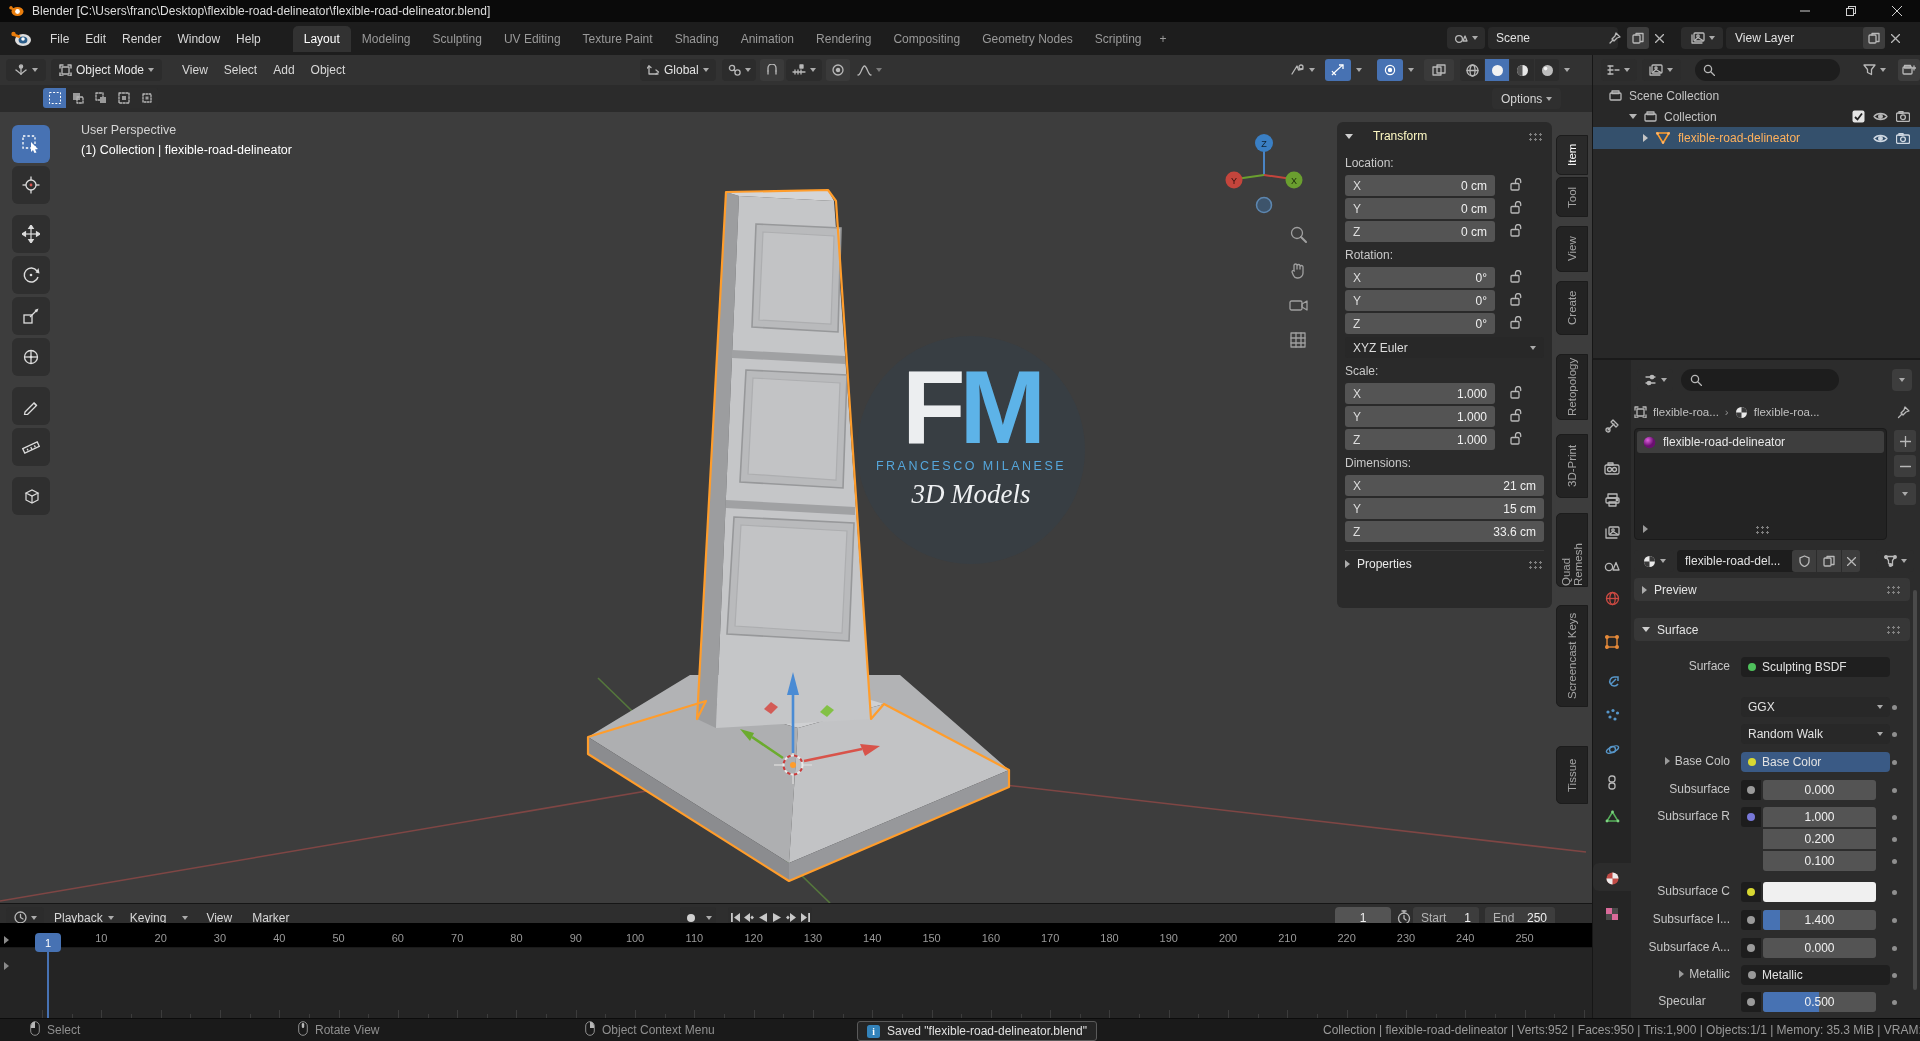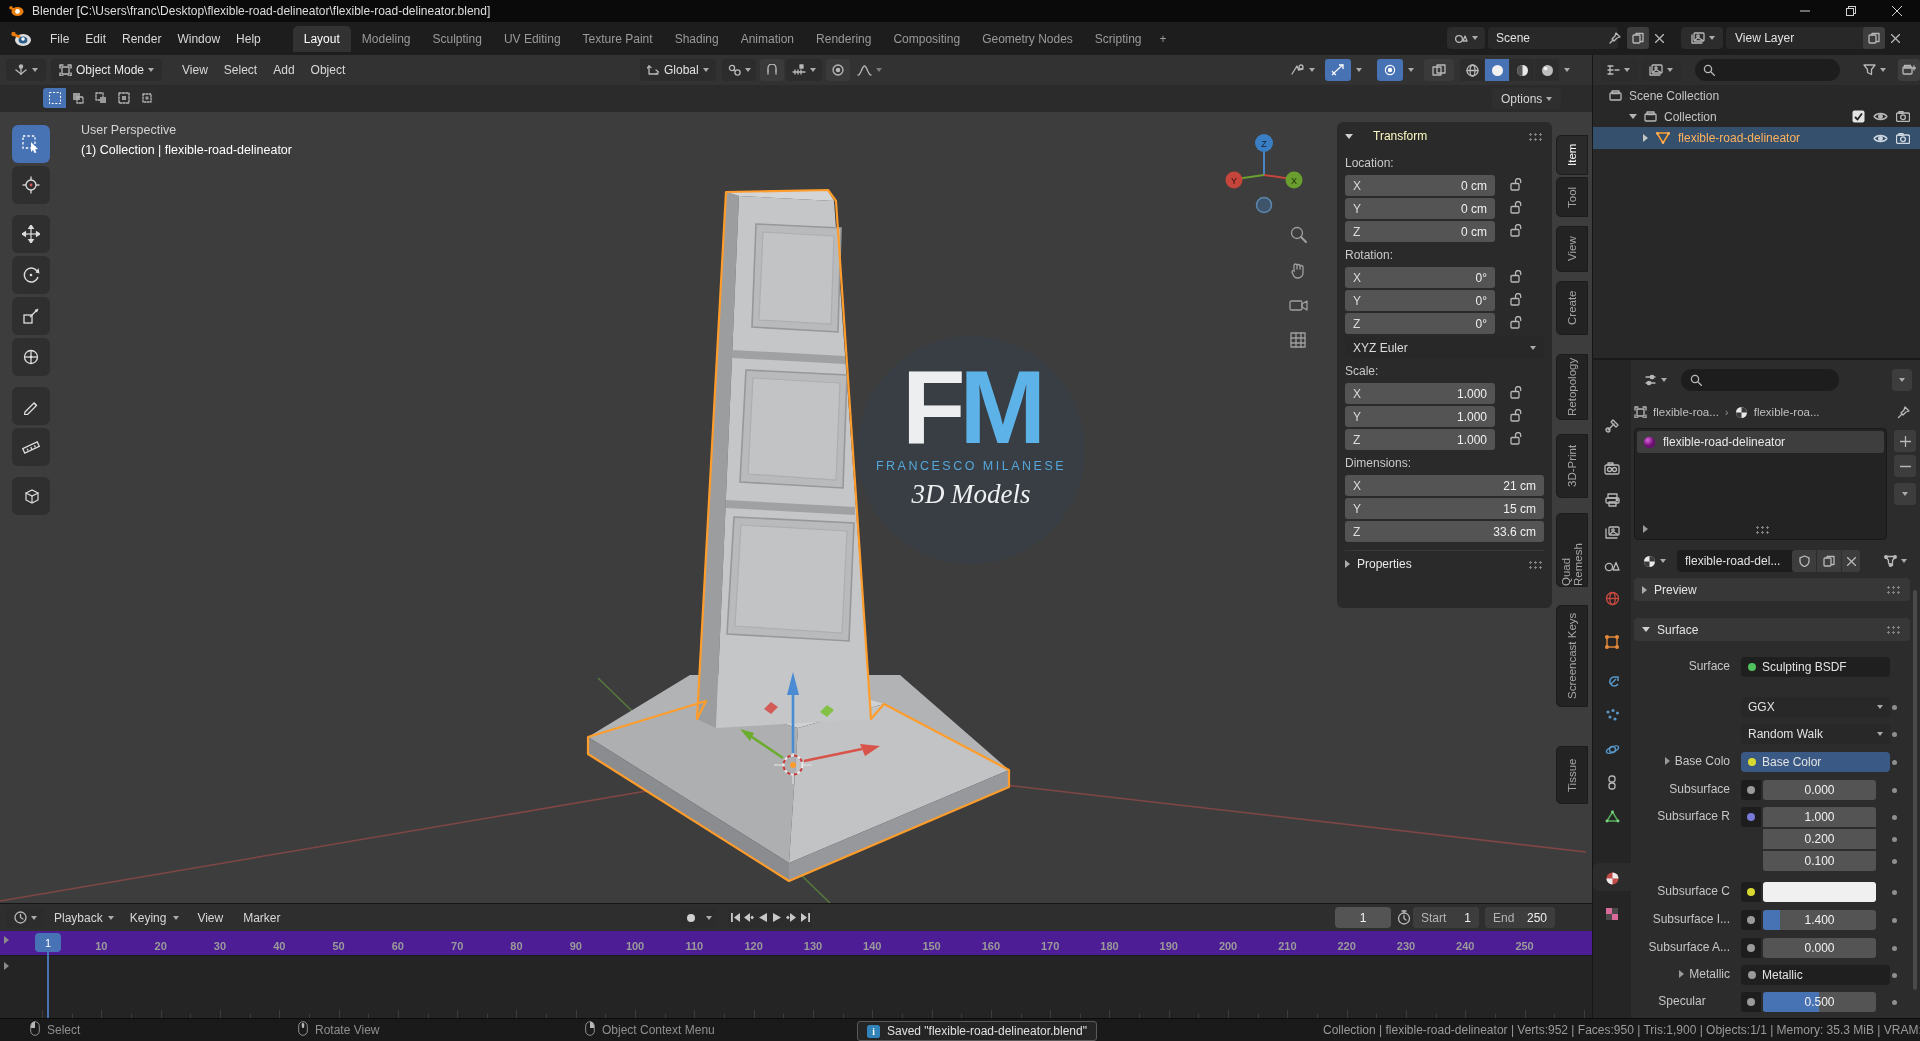--- a/index.html
+++ b/index.html
@@ -1086,21 +1086,21 @@
         <svg class="ic" width="13" height="13">
             <circle cx="6.5" cy="6.5" r="5.5"></circle>
             <path d="M6.5 3.5 V6.5 L9 8"></path>
           </svg>
           <span class="cdown"></span>
       </span>
       <span class="row" style="margin-left:10px;gap:5px;">
           <span>Playback</span>
           <span class="cdown"></span>
         </span>
-      <span class="row" style="margin-left:16px;gap:7px;">
+      <span class="row" style="margin-left:16px;gap:16px;">
           <span>Keying</span>
           <span class="cdown"></span>
         </span>
       <span class="menu-item" style="margin-left:10px;">View</span>
       <span class="menu-item" style="margin-left:4px;">Marker</span>
 
       <span class="abs row" style="left:680px;top:3px;">
         <span class="seg" style="width:22px;height:21px;border-radius:3px 0 0 3px;">
             <span style="width:8px;height:8px;border-radius:50%;background:#d0d0d0;"></span>
           </span>
@@ -1155,21 +1155,21 @@
           </svg></span>
       <span class="abs row" style="left:1413px;top:3px;width:66px;height:21px;background:#3d3d3d;border-radius:3px;padding:0 8px;box-sizing:border-box;">
         <span style="color:#b5b5b5;">Start</span>
           <span style="margin-left:auto;color:#f0f0f0;">1</span>
       </span>
       <span class="abs row" style="left:1485px;top:3px;width:70px;height:21px;background:#3d3d3d;border-radius:3px;padding:0 8px;box-sizing:border-box;">
         <span style="color:#b5b5b5;">End</span>
           <span style="margin-left:auto;color:#f0f0f0;">250</span>
       </span>
     </div>
-    <div class="abs" style="left:0;top:27px;width:1592px;height:25px;background:#4c1d95;border-bottom:1px solid #1b1b1b;box-sizing:border-box;font-weight:bold;">
+    <div class="abs" style="left:0;top:19px;width:1592px;height:25px;background:#000000;border-bottom:1px solid #1b1b1b;box-sizing:border-box;">
         <span class="ruler-num" style="left: 48px;">1</span>
         <span class="ruler-num" style="left: 101.37px;">10</span>
         <span class="ruler-num" style="left: 160.67px;">20</span>
         <span class="ruler-num" style="left: 219.97px;">30</span>
         <span class="ruler-num" style="left: 279.27px;">40</span>
         <span class="ruler-num" style="left: 338.57px;">50</span>
         <span class="ruler-num" style="left: 397.87px;">60</span>
         <span class="ruler-num" style="left: 457.17px;">70</span>
         <span class="ruler-num" style="left: 516.47px;">80</span>
         <span class="ruler-num" style="left: 575.77px;">90</span>

